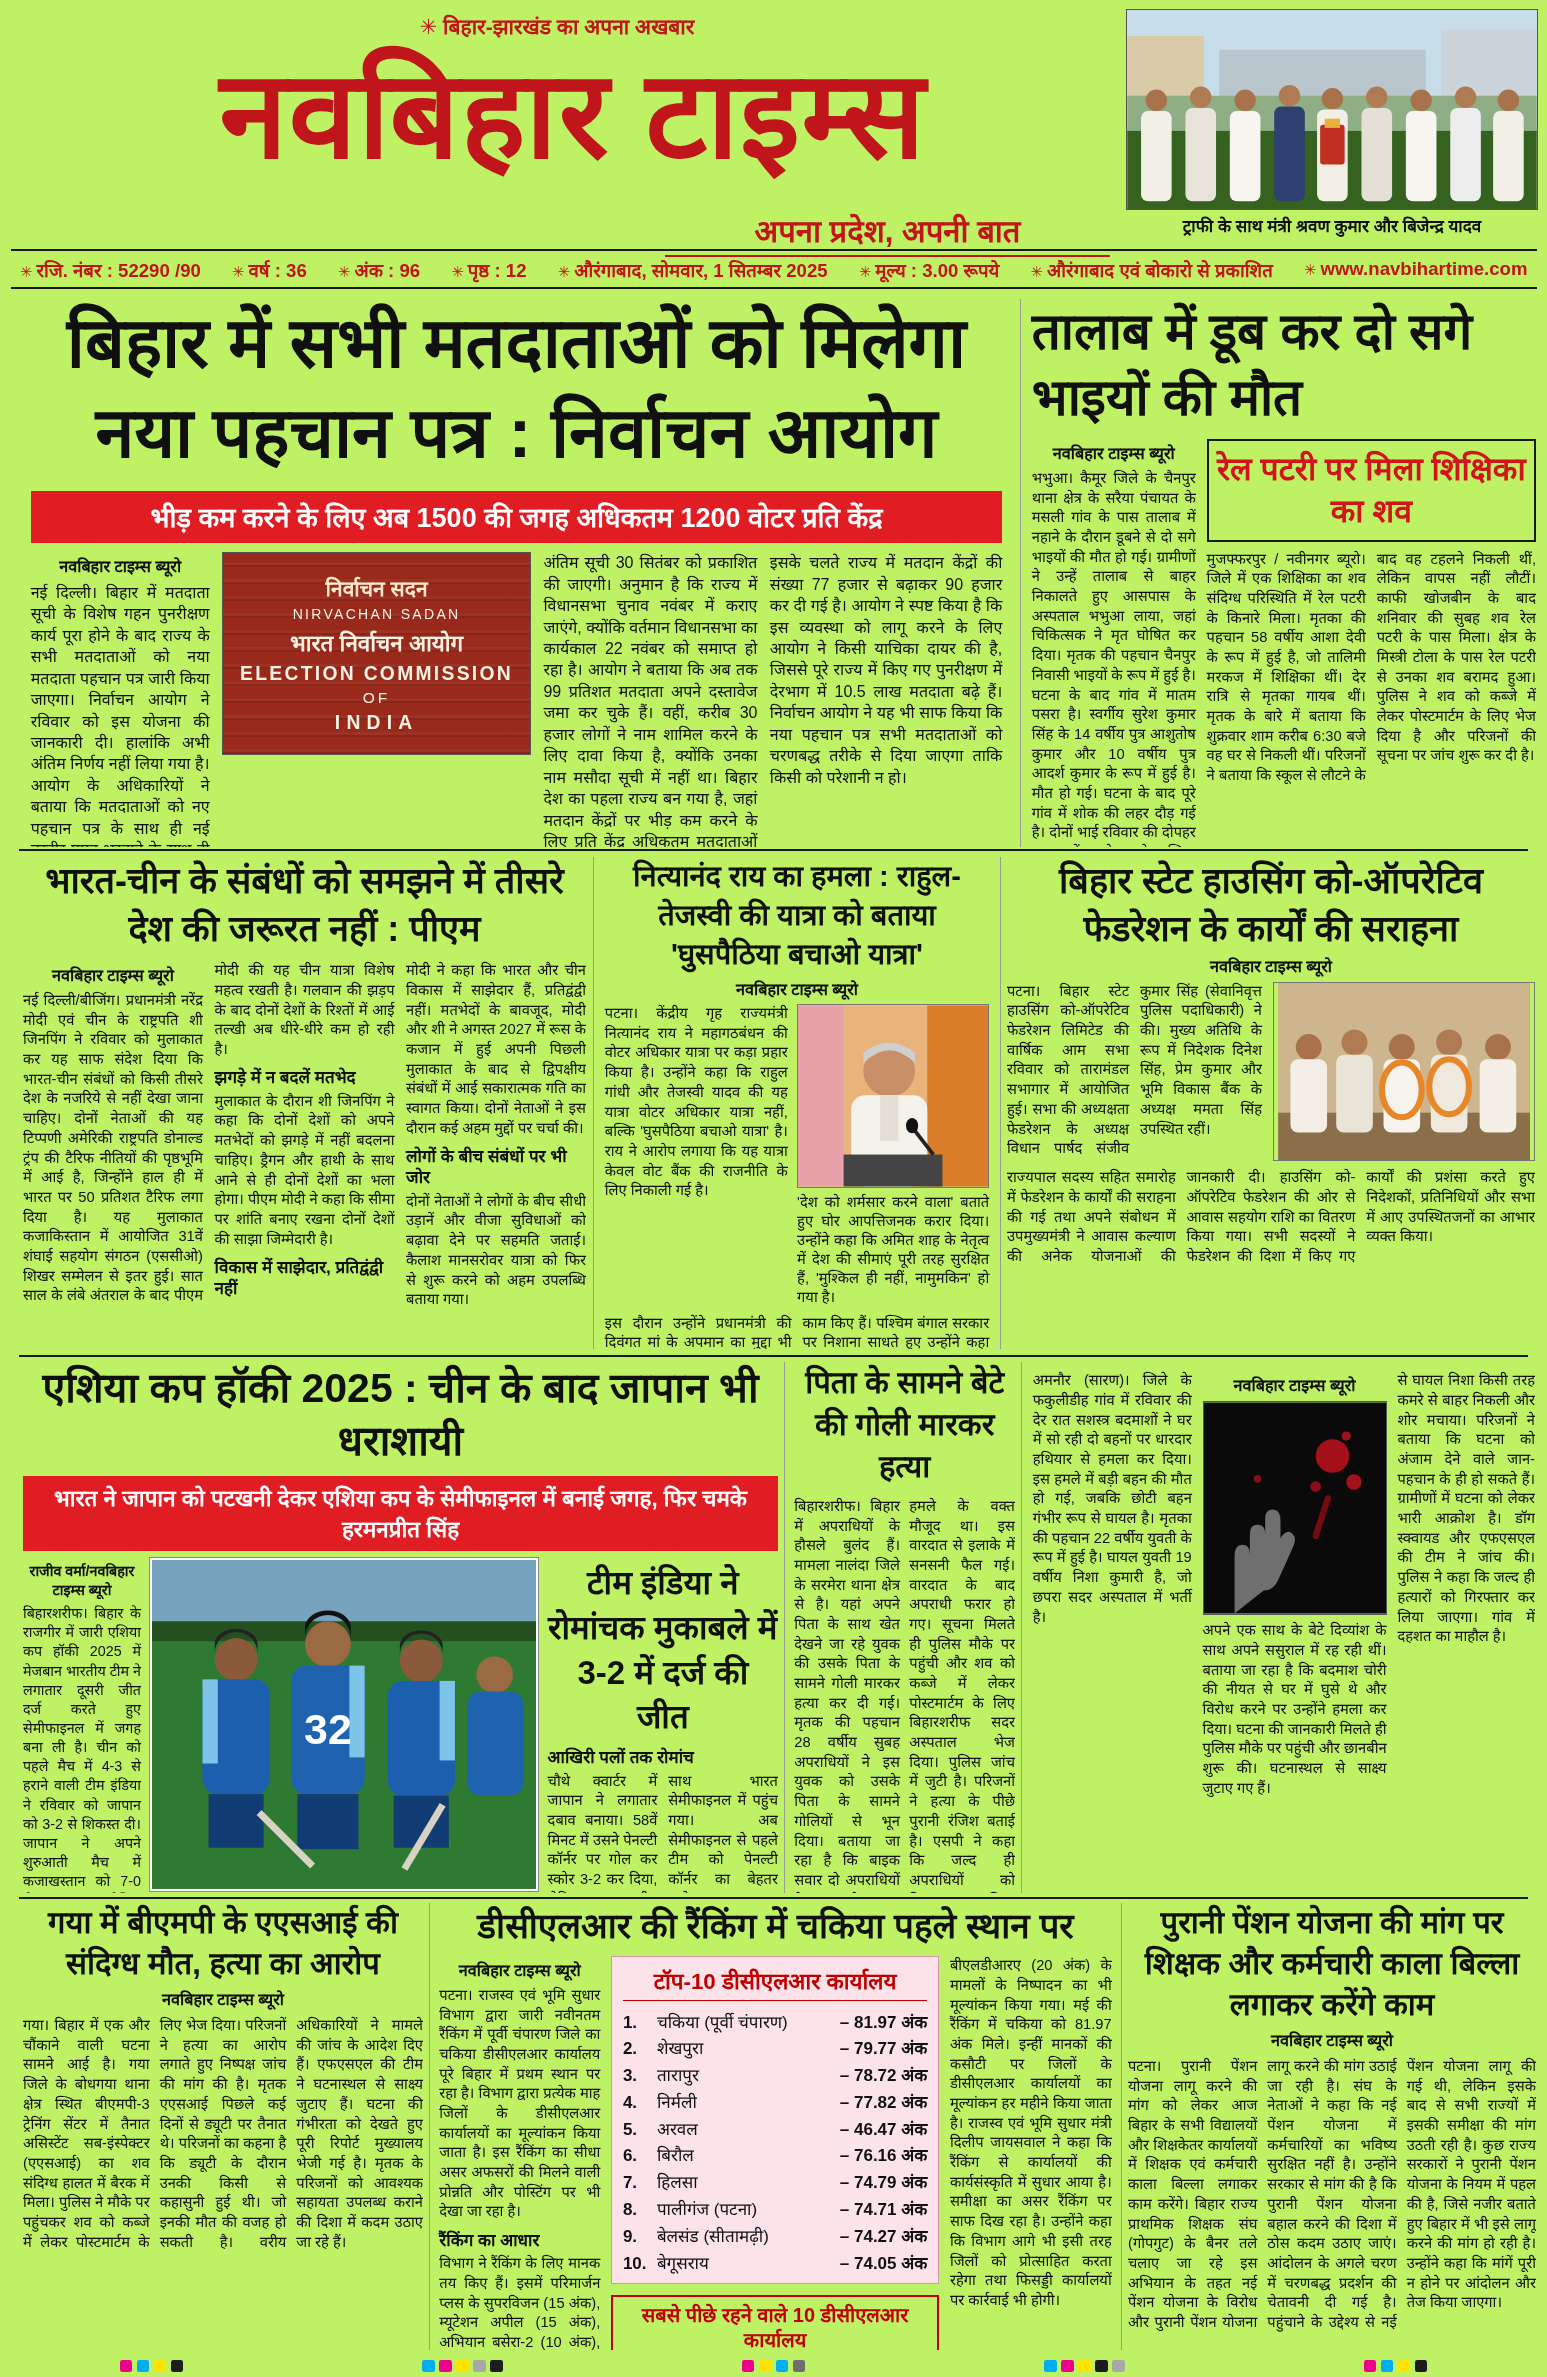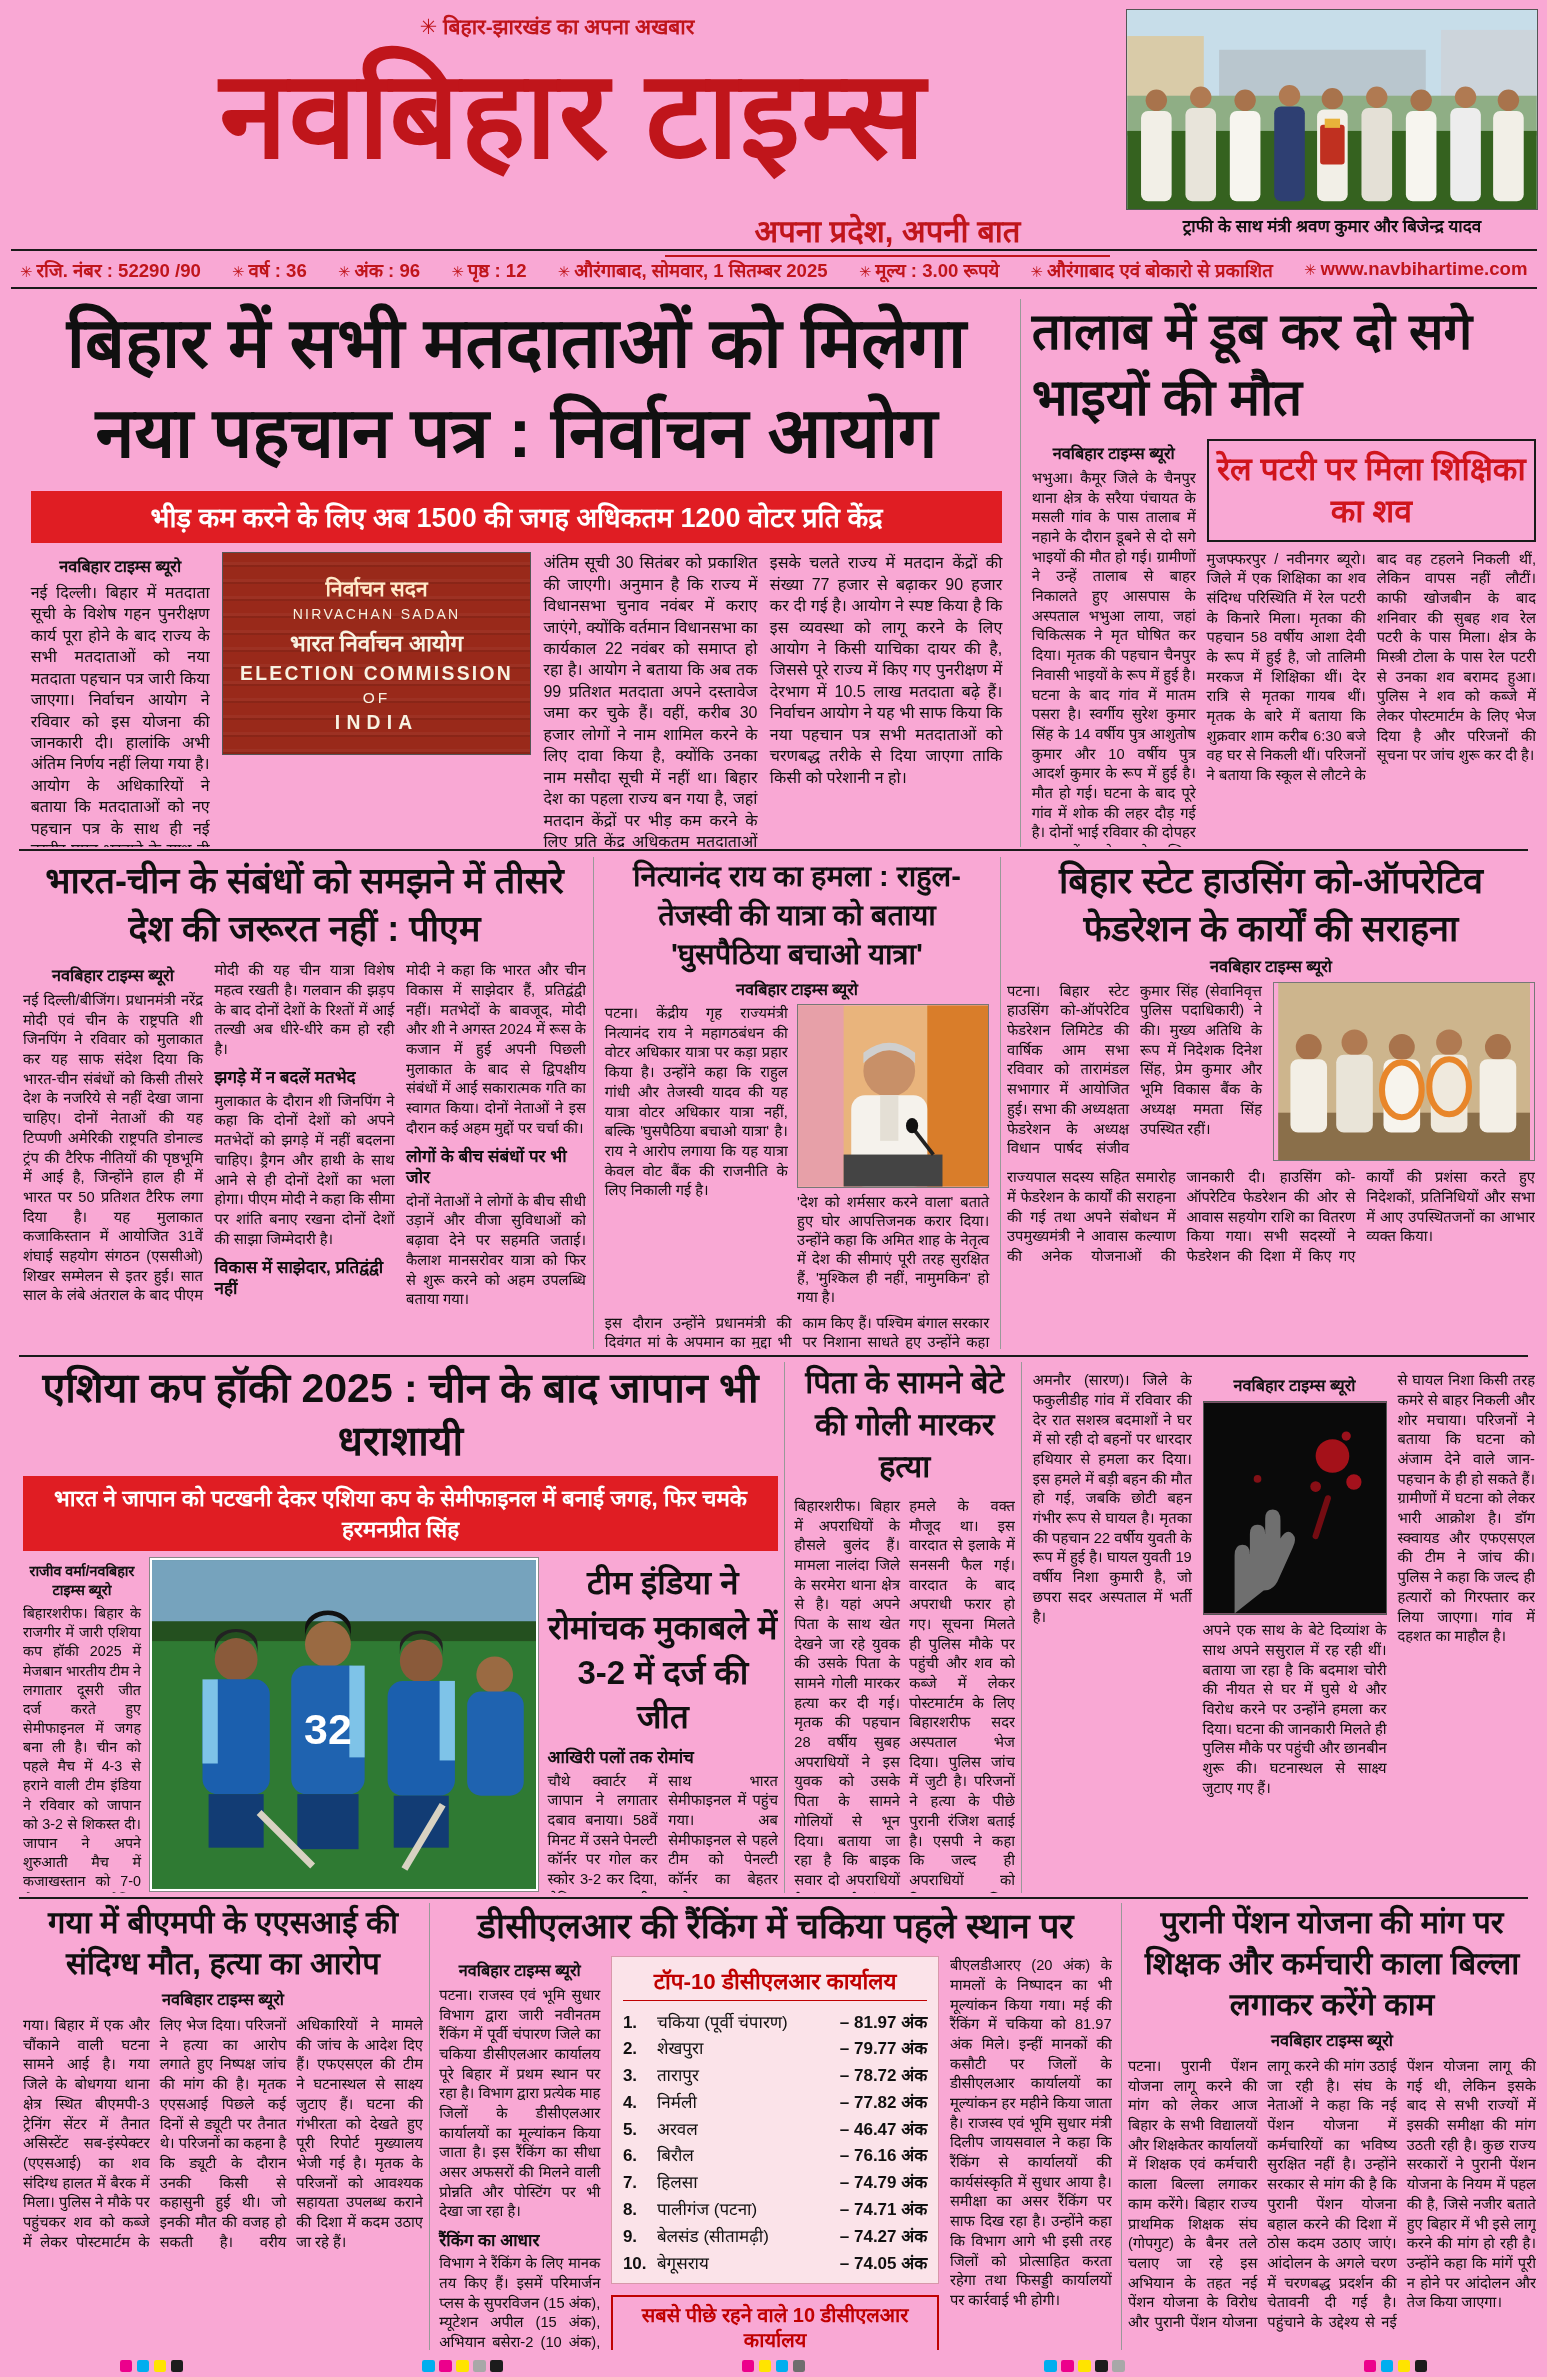--- a/index.html
+++ b/index.html
@@ -1,18 +1,18 @@
 <!DOCTYPE html>
 <html lang="hi" style="font-size:12.4px"><head>
 <meta charset="utf-8">
 <style>
   * { margin:0; padding:0; box-sizing:border-box; }
   html,body { background:#777; }
   body { font-family:"Liberation Sans","DejaVu Sans",sans-serif; }
-  .page { position:relative; width:1547px; height:2377px; margin:0 auto; background:#f9a8d4; color:#101010; overflow:hidden; }
+  .page { position:relative; width:1547px; height:2377px; margin:0 auto; background:#bef264; color:#101010; overflow:hidden; }
 
   
   .tagline { position:absolute; top:12.4px; left:0; width:1114px; text-align:center; color:#c0151b; font-weight:bold; font-size:21px; }
   .masthead { position:absolute; top:45px; left:39px; width:1068px; height:166px; text-align:center; color:#c0151b; font-weight:900; font-size:122px; line-height:1.15; letter-spacing:1.5px; }
   .slogan { position:absolute; top:209px; left:665px; width:445px; text-align:center; color:#c0151b; font-weight:900; font-size:31px; padding-bottom:3.9px; border-bottom:2.3px solid #c0151b; }
   .header-photo { position:absolute; top:9.3px; left:1126px; width:412px; height:201px; border:0.8px solid #555; overflow:hidden; background:#cfe2ec; }
   .header-photo svg { display:block; width:100%; height:100%; }
   .header-photo-caption { position:absolute; top:214px; left:1126px; width:412px; text-align:center; font-weight:bold; font-size:17px; }
   .infobar { position:absolute; top:249px; left:10.8px; width:1526px; height:40px; border-top:2.3px double #1a1a1a; border-bottom:2.3px double #1a1a1a; display:flex; align-items:center; justify-content:space-between; padding:0 9.3px; color:#c0151b; font-weight:bold; font-size:18.6px; }
   .info-item::before { content:"✳ "; font-size:14.7px; color:#c0151b; }
@@ -230,21 +230,21 @@
   <div class="hrule hr1"></div>
 
   <section class="art-china">
     <h2 class="hl-md">भारत-चीन के संबंधों को समझने में तीसरे देश की जरूरत नहीं : पीएम</h2>
     <div class="china-cols">
       <div class="byline">नवबिहार टाइम्स ब्यूरो</div>
       <p class="btxt sm">नई दिल्ली/बीजिंग। प्रधानमंत्री नरेंद्र मोदी एवं चीन के राष्ट्रपति शी जिनपिंग ने रविवार को मुलाकात कर यह साफ संदेश दिया कि भारत-चीन संबंधों को किसी तीसरे देश के नजरिये से नहीं देखा जाना चाहिए। दोनों नेताओं की यह टिप्पणी अमेरिकी राष्ट्रपति डोनाल्ड ट्रंप की टैरिफ नीतियों की पृष्ठभूमि में आई है, जिन्होंने हाल ही में भारत पर 50 प्रतिशत टैरिफ लगा दिया है। यह मुलाकात कजाकिस्तान में आयोजित 31वें शंघाई सहयोग संगठन (एससीओ) शिखर सम्मेलन से इतर हुई। सात साल के लंबे अंतराल के बाद पीएम मोदी की यह चीन यात्रा विशेष महत्व रखती है। गलवान की झड़प के बाद दोनों देशों के रिश्तों में आई तल्खी अब धीरे-धीरे कम हो रही है।</p>
       <h4 class="subhead">झगड़े में न बदलें मतभेद</h4>
       <p class="btxt sm">मुलाकात के दौरान शी जिनपिंग ने कहा कि दोनों देशों को अपने मतभेदों को झगड़े में नहीं बदलना चाहिए। ड्रैगन और हाथी के साथ आने से ही दोनों देशों का भला होगा। पीएम मोदी ने कहा कि सीमा पर शांति बनाए रखना दोनों देशों की साझा जिम्मेदारी है।</p>
       <h4 class="subhead">विकास में साझेदार, प्रतिद्वंद्वी नहीं</h4>
-      <p class="btxt sm">मोदी ने कहा कि भारत और चीन विकास में साझेदार हैं, प्रतिद्वंद्वी नहीं। मतभेदों के बावजूद, मोदी और शी ने अगस्त 2024 में रूस के कजान में हुई अपनी पिछली मुलाकात के बाद से द्विपक्षीय संबंधों में आई सकारात्मक गति का स्वागत किया। दोनों नेताओं ने इस दौरान कई अहम मुद्दों पर चर्चा की।</p>
+      <p class="btxt sm">मोदी ने कहा कि भारत और चीन विकास में साझेदार हैं, प्रतिद्वंद्वी नहीं। मतभेदों के बावजूद, मोदी और शी ने अगस्त 2027 में रूस के कजान में हुई अपनी पिछली मुलाकात के बाद से द्विपक्षीय संबंधों में आई सकारात्मक गति का स्वागत किया। दोनों नेताओं ने इस दौरान कई अहम मुद्दों पर चर्चा की।</p>
       <h4 class="subhead">लोगों के बीच संबंधों पर भी जोर</h4>
       <p class="btxt sm">दोनों नेताओं ने लोगों के बीच सीधी उड़ानें और वीजा सुविधाओं को बढ़ावा देने पर सहमति जताई। कैलाश मानसरोवर यात्रा को फिर से शुरू करने को अहम उपलब्धि बताया गया।</p>
     </div>
   </section>
 
   <section class="art-rai">
     <h2 class="hl-rai">नित्यानंद राय का हमला : राहुल-तेजस्वी की यात्रा को बताया 'घुसपैठिया बचाओ यात्रा'</h2>
     <div class="byline">नवबिहार टाइम्स ब्यूरो</div>
     <div class="rai-row">
       <div class="rai-left">

